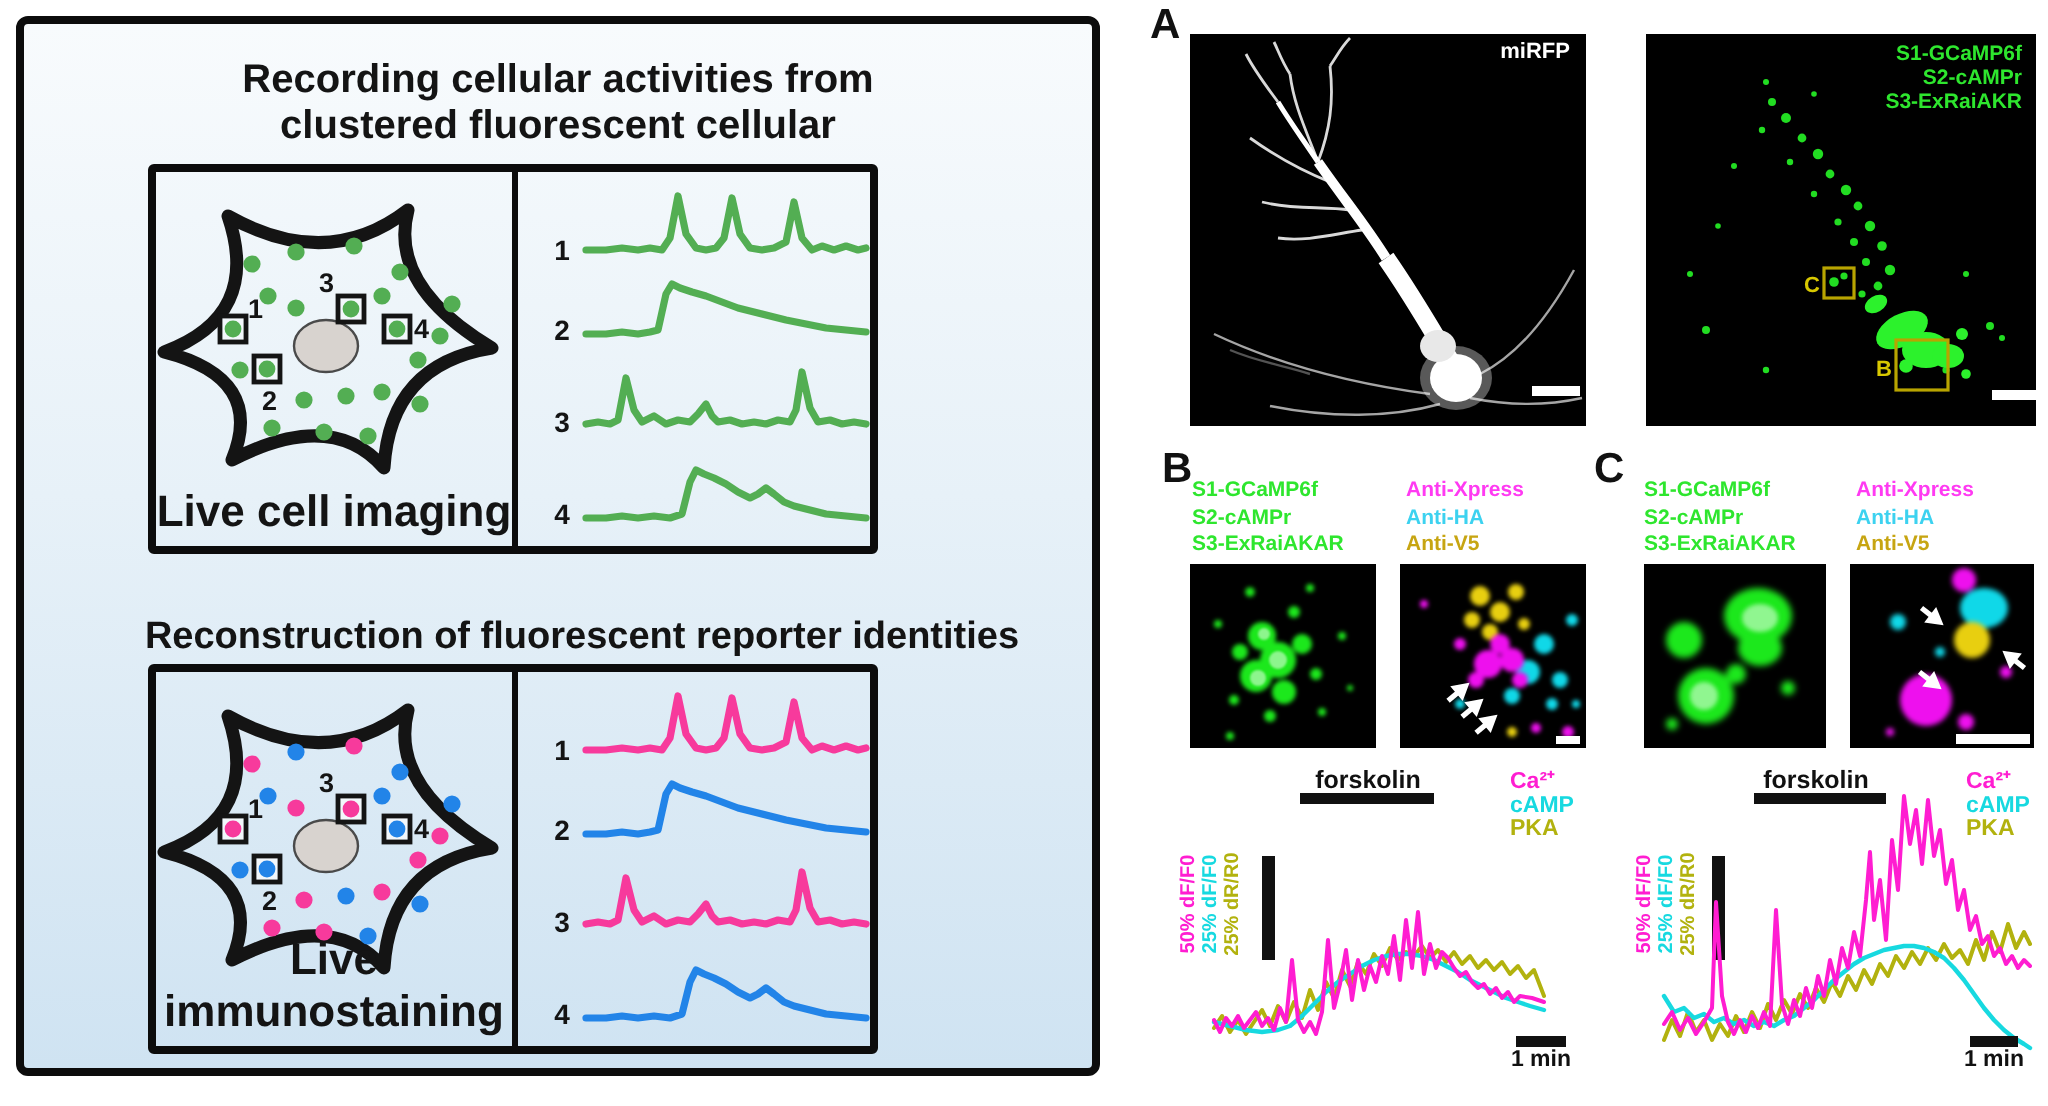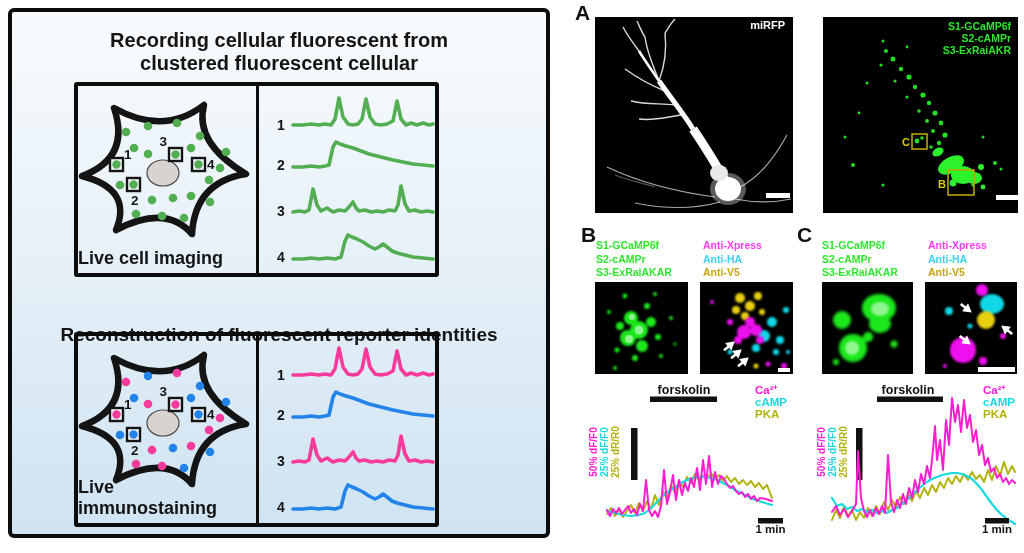--- a/index.html
+++ b/index.html
@@ -4,42 +4,42 @@
 <style>
   html,body{margin:0;padding:0;background:#fff;}
   .stage{position:relative;width:1024px;height:553px;background:#ffffff;
          font-family:"Liberation Sans",sans-serif;overflow:hidden;}
   .abs{position:absolute;}
   
   .panel{left:8px;top:8px;width:534px;height:522px;border:4px solid #0c0c0c;border-radius:6px;
          background:linear-gradient(180deg,#f8fbfd 0%,#e7f1f8 45%,#cfe3f2 100%);}
   .sec-title{left:0;width:100%;text-align:center;font-weight:bold;color:#141414;}
   .t1{top:17px;font-size:20px;line-height:23px;}
-  .t2{top:312px;font-size:19px;line-height:22px;}
+  .t2{top:296px;font-size:19px;line-height:22px;padding-left:12px;}
   .ibox{left:62px;width:357px;height:187px;border:4px solid #0c0c0c;border-radius:3px;}
   .ibox1{top:70px;} .ibox2{top:320px;}
   .divider{left:178px;top:0;width:3px;height:100%;background:#0c0c0c;}
   .cellside{left:0;top:0;width:178px;height:187px;}
-  .caption{left:0;bottom:4px;width:178px;font-weight:bold;font-size:18px;color:#141414;}
+  .caption{left:0;bottom:4px;width:178px;text-align:center;font-weight:bold;font-size:22px;color:#141414;}
   .traceside{left:181px;top:0;width:176px;height:187px;}
   
   .plabel{font-size:21px;font-weight:bold;color:#111;}
   .micro{background:#000;}
   .tagblock{font-weight:bold;font-size:10.5px;line-height:13.5px;white-space:nowrap;}
   svg{display:block;}
   text{font-family:"Liberation Sans",sans-serif;}
 </style>
 </head>
 <body>
 
 <div class="stage">
 
   <div class="abs panel">
     <div class="abs sec-title t1">
-      <div>Recording cellular fluorescent from</div>
+      <div>Recording cellular activities from</div>
       <div>clustered fluorescent cellular</div>
     </div>
 
     <div class="abs ibox ibox1">
       <div class="abs cellside">
         <svg class="abs" style="left:0;top:2px" width="178" height="150" viewBox="0 0 178 150">
             <path d="M36,20 Q86,48 126,17 Q116,55 168,86 Q117,94 114,146 Q88,116 38,142 Q55,101 4,88 Q53,70 36,20 Z" fill="none" stroke="#141414" stroke-width="6.5" stroke-linejoin="round"></path>
             <ellipse cx="85" cy="85" rx="16" ry="13" fill="#d8d3cf" stroke="#4a4a4a" stroke-width="1.2"></ellipse>
             <circle cx="48" cy="44" r="4.3" fill="#53ae53"></circle>
             <circle cx="70" cy="38" r="4.3" fill="#53ae53"></circle>

